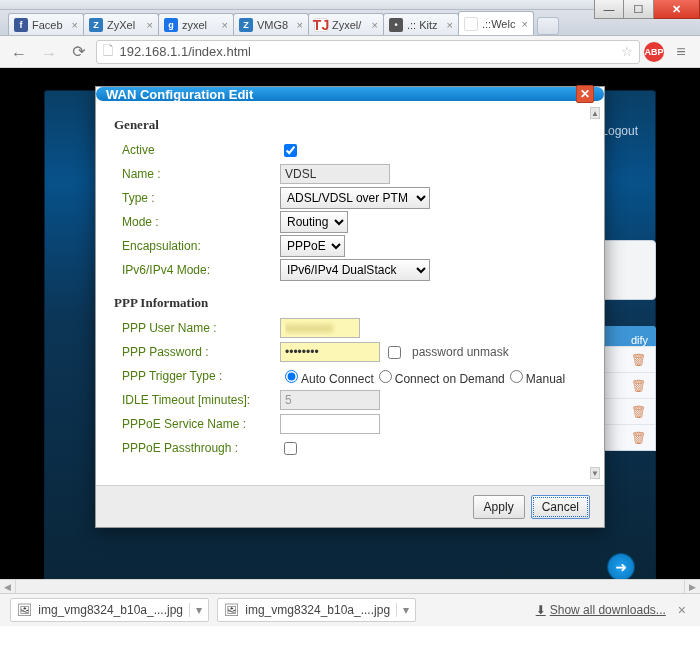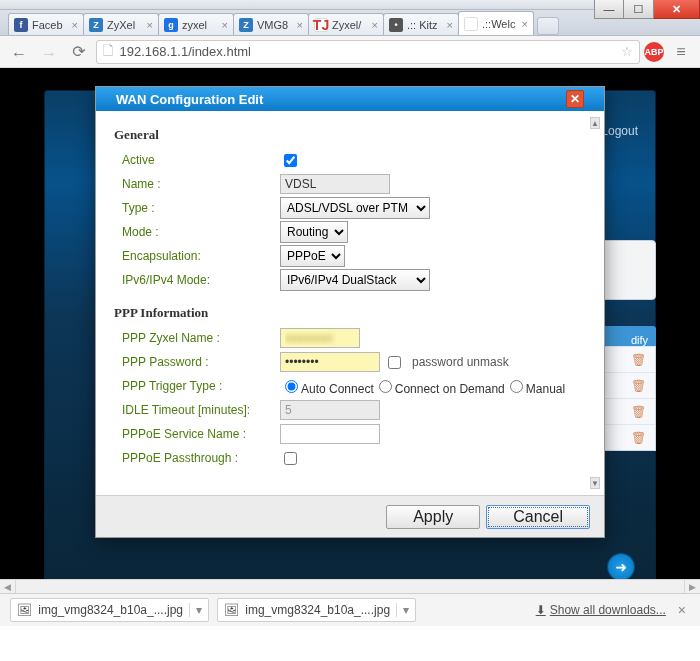--- a/index.html
+++ b/index.html
@@ -95,23 +95,23 @@
   .side-row { height:26px; border-top:1px solid #e0e6ee; display:flex;align-items:center;justify-content:flex-end;padding-right:10px;}
   .trash { width:14px;height:14px;color:#d48a5e;}
   
   .modal {
     position:absolute; top:18px; left:50%; transform:translateX(-50%);
     width:510px; background:#fff; border:1px solid #999;
     box-shadow:0 4px 18px rgba(0,0,0,.45);
     display:flex; flex-direction:column;
   }
   .modal-header {
-    height:24px; background:linear-gradient(#2fa3ee,#0e7ac9);
+    height:14px; background:linear-gradient(#2fa3ee,#0e7ac9);
     color:#fff; font-weight:bold; font-size:13px;
-    display:flex; align-items:center; padding:0 20px;
+    display:flex; align-items:center; padding:0 10px;border-radius:8px;
   }
   .modal-header .close-x {
     margin-left:auto; width:18px;height:18px;background:#e25436;border:1px solid #b33c22;
     color:#fff;display:flex;align-items:center;justify-content:center;font-size:12px;font-weight:bold;
     border-radius:2px;
   }
   .modal-body {
     padding:8px 18px 6px 18px; height:384px; overflow:hidden; position:relative; color:#333;
   }
   .scroll-track { position:absolute; top:6px; right:4px; bottom:6px; width:10px;}
@@ -123,22 +123,22 @@
   .ftext { height:20px; border:1px solid #b8b8b8; background:#fff; padding:0 4px; font-size:12px; color:#333;}
   .ftext.ro { background:#ebebeb; }
   .ftext.y { background:#fdf7b5;}
   .fsel { height:22px; border:1px solid #9a9a9a; background:linear-gradient(#fff,#e9e9e9); font-size:12px; padding:0 2px;}
   .hint { color:#555; margin-left:8px;}
   .modal-footer {
     height:42px; background:#ececec; border-top:1px solid #cfcfcf;
     display:flex; align-items:center; justify-content:flex-end; padding:0 14px; gap:6px;
   }
   .dlg-btn {
-    height:24px; padding:0 26px; border:1px solid #9c9c9c; background:linear-gradient(#fdfdfd,#e3e3e3);
-    font-size:16px; color:#222; border-radius:2px;
+    height:24px; padding:0 10px; border:1px solid #9c9c9c; background:linear-gradient(#fdfdfd,#e3e3e3);
+    font-size:12px; color:#222; border-radius:2px;
   }
   .dlg-btn.focus { outline:1px dotted #2a72c4; outline-offset:-3px; border-color:#5a8fd6;}
   
   .dlbar {
     position:absolute; left:0; right:0; bottom:0; height:33px;
     background:#f4f4f4; border-top:1px solid #cfcfcf;
     display:flex; align-items:center; padding:0 10px; gap:8px; font-size:12px; color:#444;
   }
   .hscroll { position:absolute; left:0; right:0; bottom:33px; height:14px; background:#f0f0f0; border-top:1px solid #d7d7d7; display:flex;}
   .hscroll .tr{flex:1;} .hscroll .ar{width:16px;border-left:1px solid #d7d7d7;display:flex;align-items:center;justify-content:center;color:#999;font-size:9px;}
@@ -273,21 +273,21 @@
           <div class="flabel">Encapsulation:</div>
         <select class="fsel"><option>PPPoE</option></select>
         </div>
       <div class="frow">
           <div class="flabel">IPv6/IPv4 Mode:</div>
         <select class="fsel" style="width:150px"><option>IPv6/IPv4 DualStack</option></select>
         </div>
 
       <div class="sect" style="margin-top:14px">PPP Information</div>
       <div class="frow">
-          <div class="flabel">PPP Zyxel Name :</div>
+          <div class="flabel">PPP User Name :</div>
         <input class="ftext y" style="width: 80px; color: transparent; text-shadow: rgba(170, 150, 50, 0.9) 0px 0px 5px;" value="xxxxxxxx">
         </div>
       <div class="frow">
           <div class="flabel">PPP Password :</div>
         <input class="ftext y" style="width: 100px;" value="••••••••">
         <input type="checkbox" style="margin-left: 8px;">
         <span class="hint">password unmask</span>
         </div>
       <div class="frow">
           <div class="flabel">PPP Trigger Type :</div>

